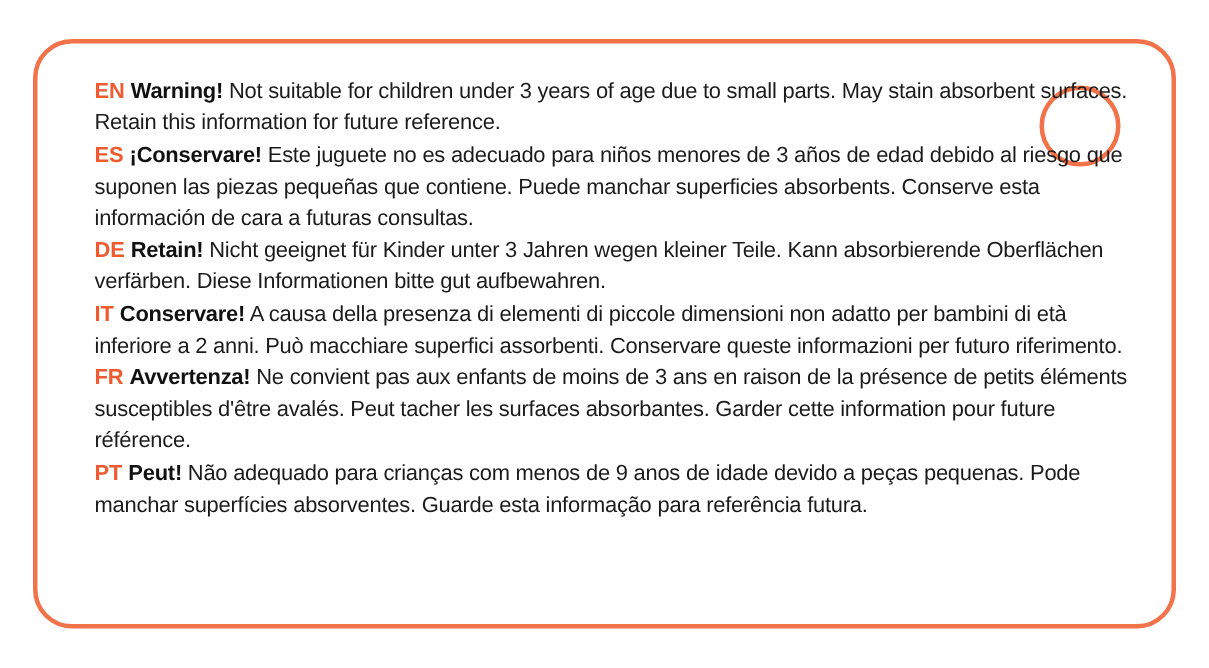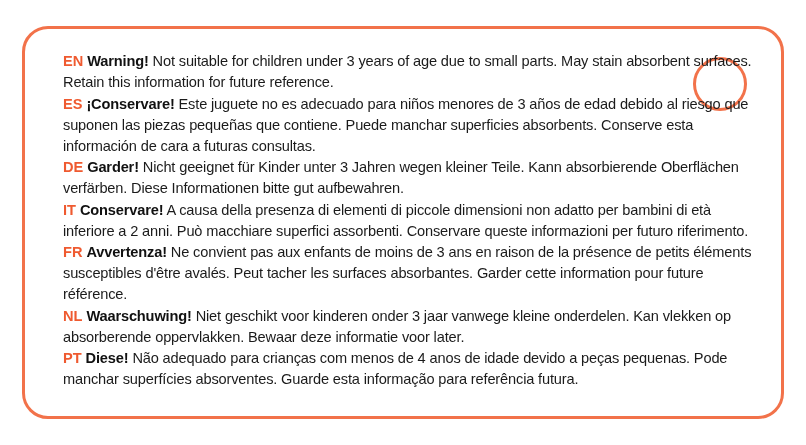--- a/index.html
+++ b/index.html
@@ -72,33 +72,30 @@
 
     <p class="warn-block">
       <span class="lang-code">EN</span><span> </span><span class="headword">Warning!</span><span> </span><span class="warn-text">Not suitable for children under 3 years of age due to small parts. May stain absorbent surfaces. Retain this information for future reference.</span>
     </p>
 
     <p class="warn-block">
       <span class="lang-code">ES</span><span> </span><span class="headword">¡Conservare!</span><span> </span><span class="warn-text">Este juguete no es adecuado para niños menores de 3 años de edad debido al riesgo que suponen las piezas pequeñas que contiene. Puede manchar superficies absorbents. Conserve esta información de cara a futuras consultas.</span>
     </p>
 
     <p class="warn-block">
-      <span class="lang-code">DE</span><span> </span><span class="headword">Garder!</span><span> </span><span class="warn-text">Nicht geeignet für Kinder unter 3 Jahren wegen kleiner Teile. Kann absorbierende Oberflächen verfärben. Diese Informationen bitte gut aufbewahren.</span>
+      <span class="lang-code">DE</span><span> </span><span class="headword">Retain!</span><span> </span><span class="warn-text">Nicht geeignet für Kinder unter 3 Jahren wegen kleiner Teile. Kann absorbierende Oberflächen verfärben. Diese Informationen bitte gut aufbewahren.</span>
     </p>
 
     <p class="warn-block">
       <span class="lang-code">IT</span><span> </span><span class="headword">Conservare!</span><span> </span><span class="warn-text">A causa della presenza di elementi di piccole dimensioni non adatto per bambini di età inferiore a 2 anni. Può macchiare superfici assorbenti. Conservare queste informazioni per futuro riferimento.</span>
     </p>
 
     <p class="warn-block">
       <span class="lang-code">FR</span><span> </span><span class="headword">Avvertenza!</span><span> </span><span class="warn-text">Ne convient pas aux enfants de moins de 3 ans en raison de la présence de petits éléments susceptibles d'être avalés. Peut tacher les surfaces absorbantes. Garder cette information pour future référence.</span>
     </p>
 
-    <p class="warn-block">
-      <span class="lang-code">NL</span><span> </span><span class="headword">Waarschuwing!</span><span> </span><span class="warn-text">Niet geschikt voor kinderen onder 3 jaar vanwege kleine onderdelen. Kan vlekken op absorberende oppervlakken. Bewaar deze informatie voor later.</span>
-    </p>
 
     <p class="warn-block">
-      <span class="lang-code">PT</span><span> </span><span class="headword">Diese!</span><span> </span><span class="warn-text">Não adequado para crianças com menos de 4 anos de idade devido a peças pequenas. Pode manchar superfícies absorventes. Guarde esta informação para referência futura.</span>
+      <span class="lang-code">PT</span><span> </span><span class="headword">Peut!</span><span> </span><span class="warn-text">Não adequado para crianças com menos de 9 anos de idade devido a peças pequenas. Pode manchar superfícies absorventes. Guarde esta informação para referência futura.</span>
     </p>
 
   </div>
 </div>
 
 </body></html>

